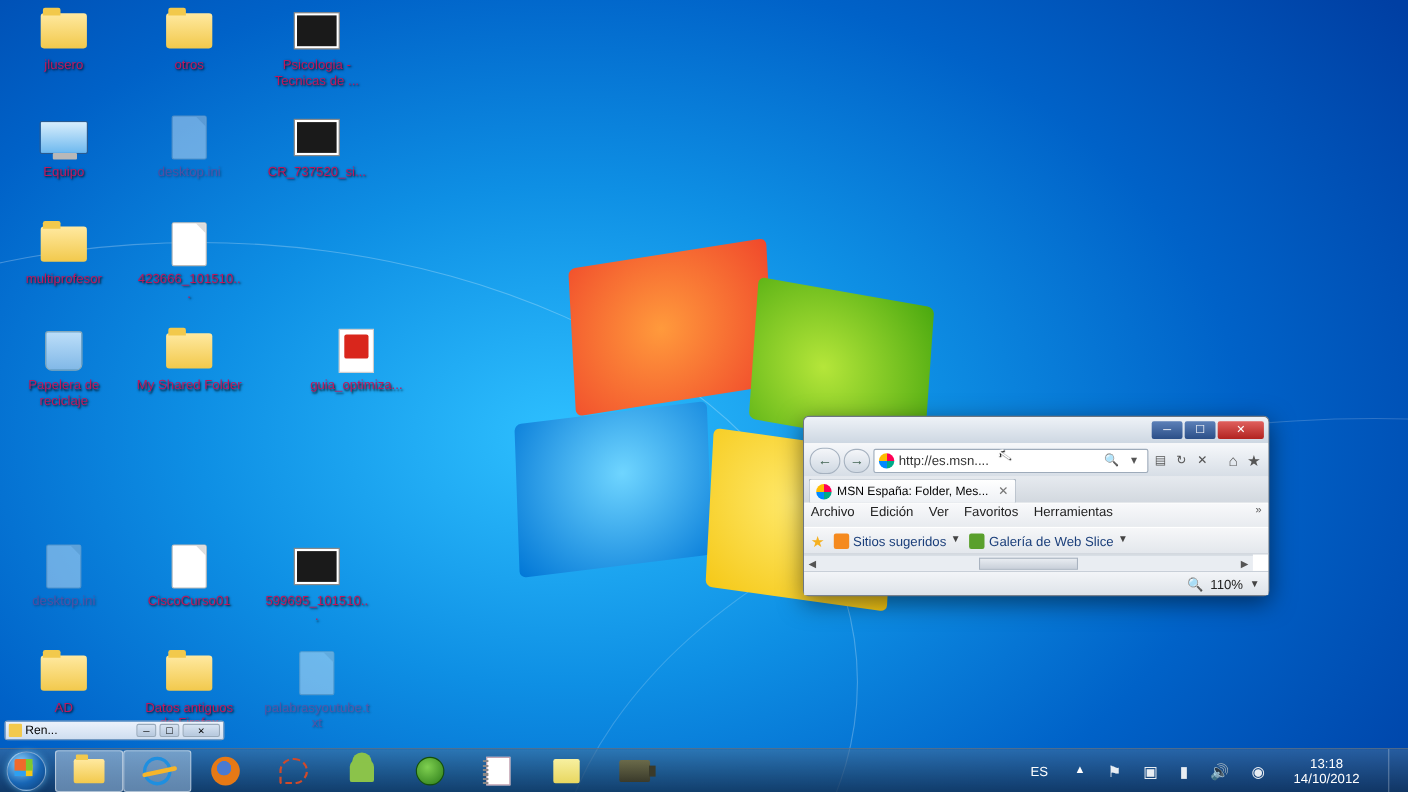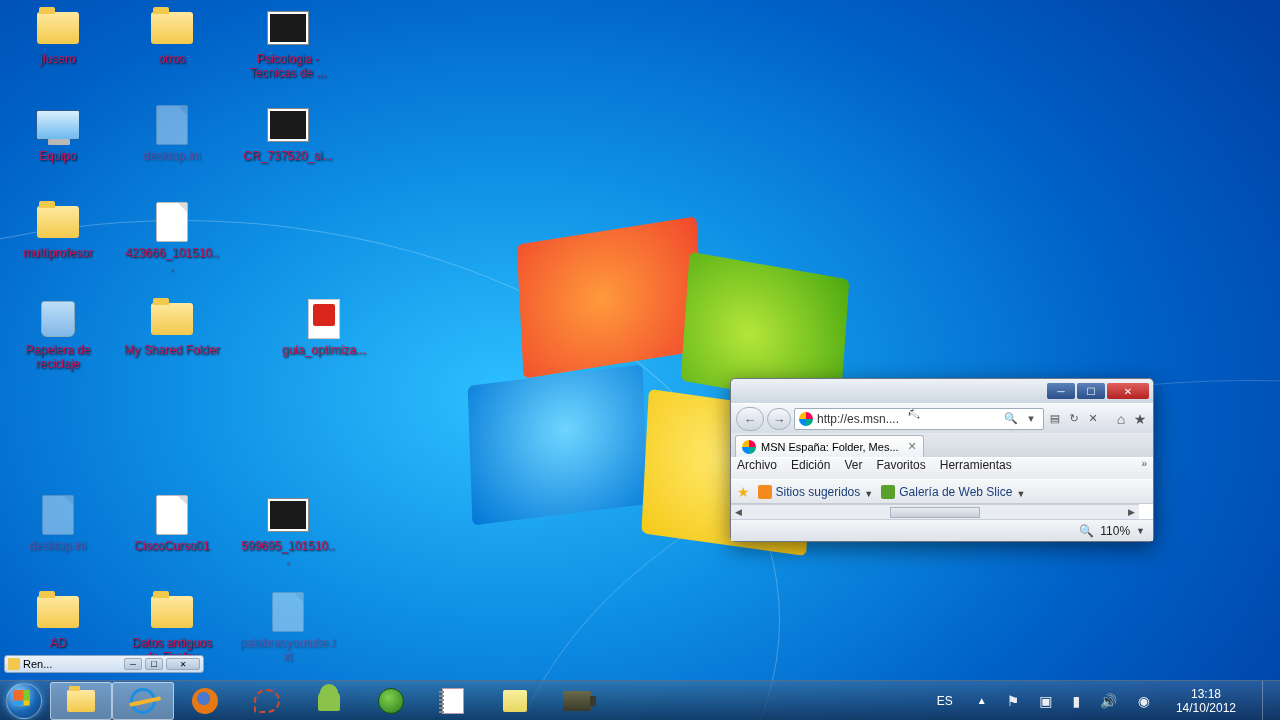--- a/index.html
+++ b/index.html
@@ -50,21 +50,21 @@
 .addr .url{flex:1;overflow:hidden;white-space:nowrap;text-overflow:ellipsis}
 .smallbtn{width:16px;height:16px;display:flex;align-items:center;justify-content:center;color:#555;font-size:11px;cursor:pointer}
 .tabbar{height:24px;background:linear-gradient(#e6eaef,#d2d8df);display:flex;align-items:flex-end;padding:0 4px}
 .tab{height:22px;background:linear-gradient(#fff,#eef1f5);border:1px solid #aeb8c4;border-bottom:none;border-radius:3px 3px 0 0;display:flex;align-items:center;padding:0 6px;font-size:11px;gap:5px;max-width:230px}
 .tab .x{color:#777;font-size:11px;margin-left:4px;cursor:pointer}
 .menubar{height:22px;background:linear-gradient(#f8f9fb,#e8ebef);display:flex;align-items:flex-start;padding:0 6px;gap:14px;font-size:12px;color:#222;border-top:1px solid #fff}
 .menubar span{cursor:pointer}
 .menubar .more{margin-left:auto;font-size:10px;color:#555}
 .favbar{height:24px;background:linear-gradient(#f6f7f9,#e3e7ec);display:flex;align-items:center;padding:0 6px;gap:8px;font-size:12px;color:#1a3e7a;border-top:1px solid #fff}
 .favbar .star{color:#f5b020;font-size:14px}
-.favitem{display:flex;align-items:flex-end;gap:4px;cursor:pointer}
+.favitem{display:flex;align-items:flex-start;gap:4px;cursor:pointer}
 .favitem .dd{font-size:9px;color:#444}
 .content{height:16px;background:#fff;border-top:1px solid #c4cad3;position:relative}
 .hscroll{position:absolute;left:0;right:14px;bottom:0;height:15px;background:#e9edf2;display:flex;align-items:center;border-top:1px solid #c8cfd8}
 .hscroll .arr{width:15px;height:15px;display:flex;align-items:center;justify-content:center;font-size:9px;color:#555;cursor:pointer}
 .hscroll .thumbbar{width:90px;height:11px;background:linear-gradient(#e8ecf1,#c9d0da);border:1px solid #a9b3c0;margin:0 auto;cursor:pointer}
 .status{height:22px;background:linear-gradient(#f3f5f8,#dee3e9);display:flex;align-items:center;justify-content:flex-end;padding:0 8px;gap:6px;font-size:12px;color:#222;border-top:1px solid #c8cfd8}
 .status .dd{font-size:9px;color:#444;cursor:pointer}
 
 
 .miniwin{position:absolute;left:4px;top:655px;width:200px;height:18px;background:linear-gradient(#ecf2fb,#cfdef0);border:1px solid #8ca4bf;border-radius:3px;display:flex;align-items:center;font-size:11px;padding:0 3px;gap:3px}

